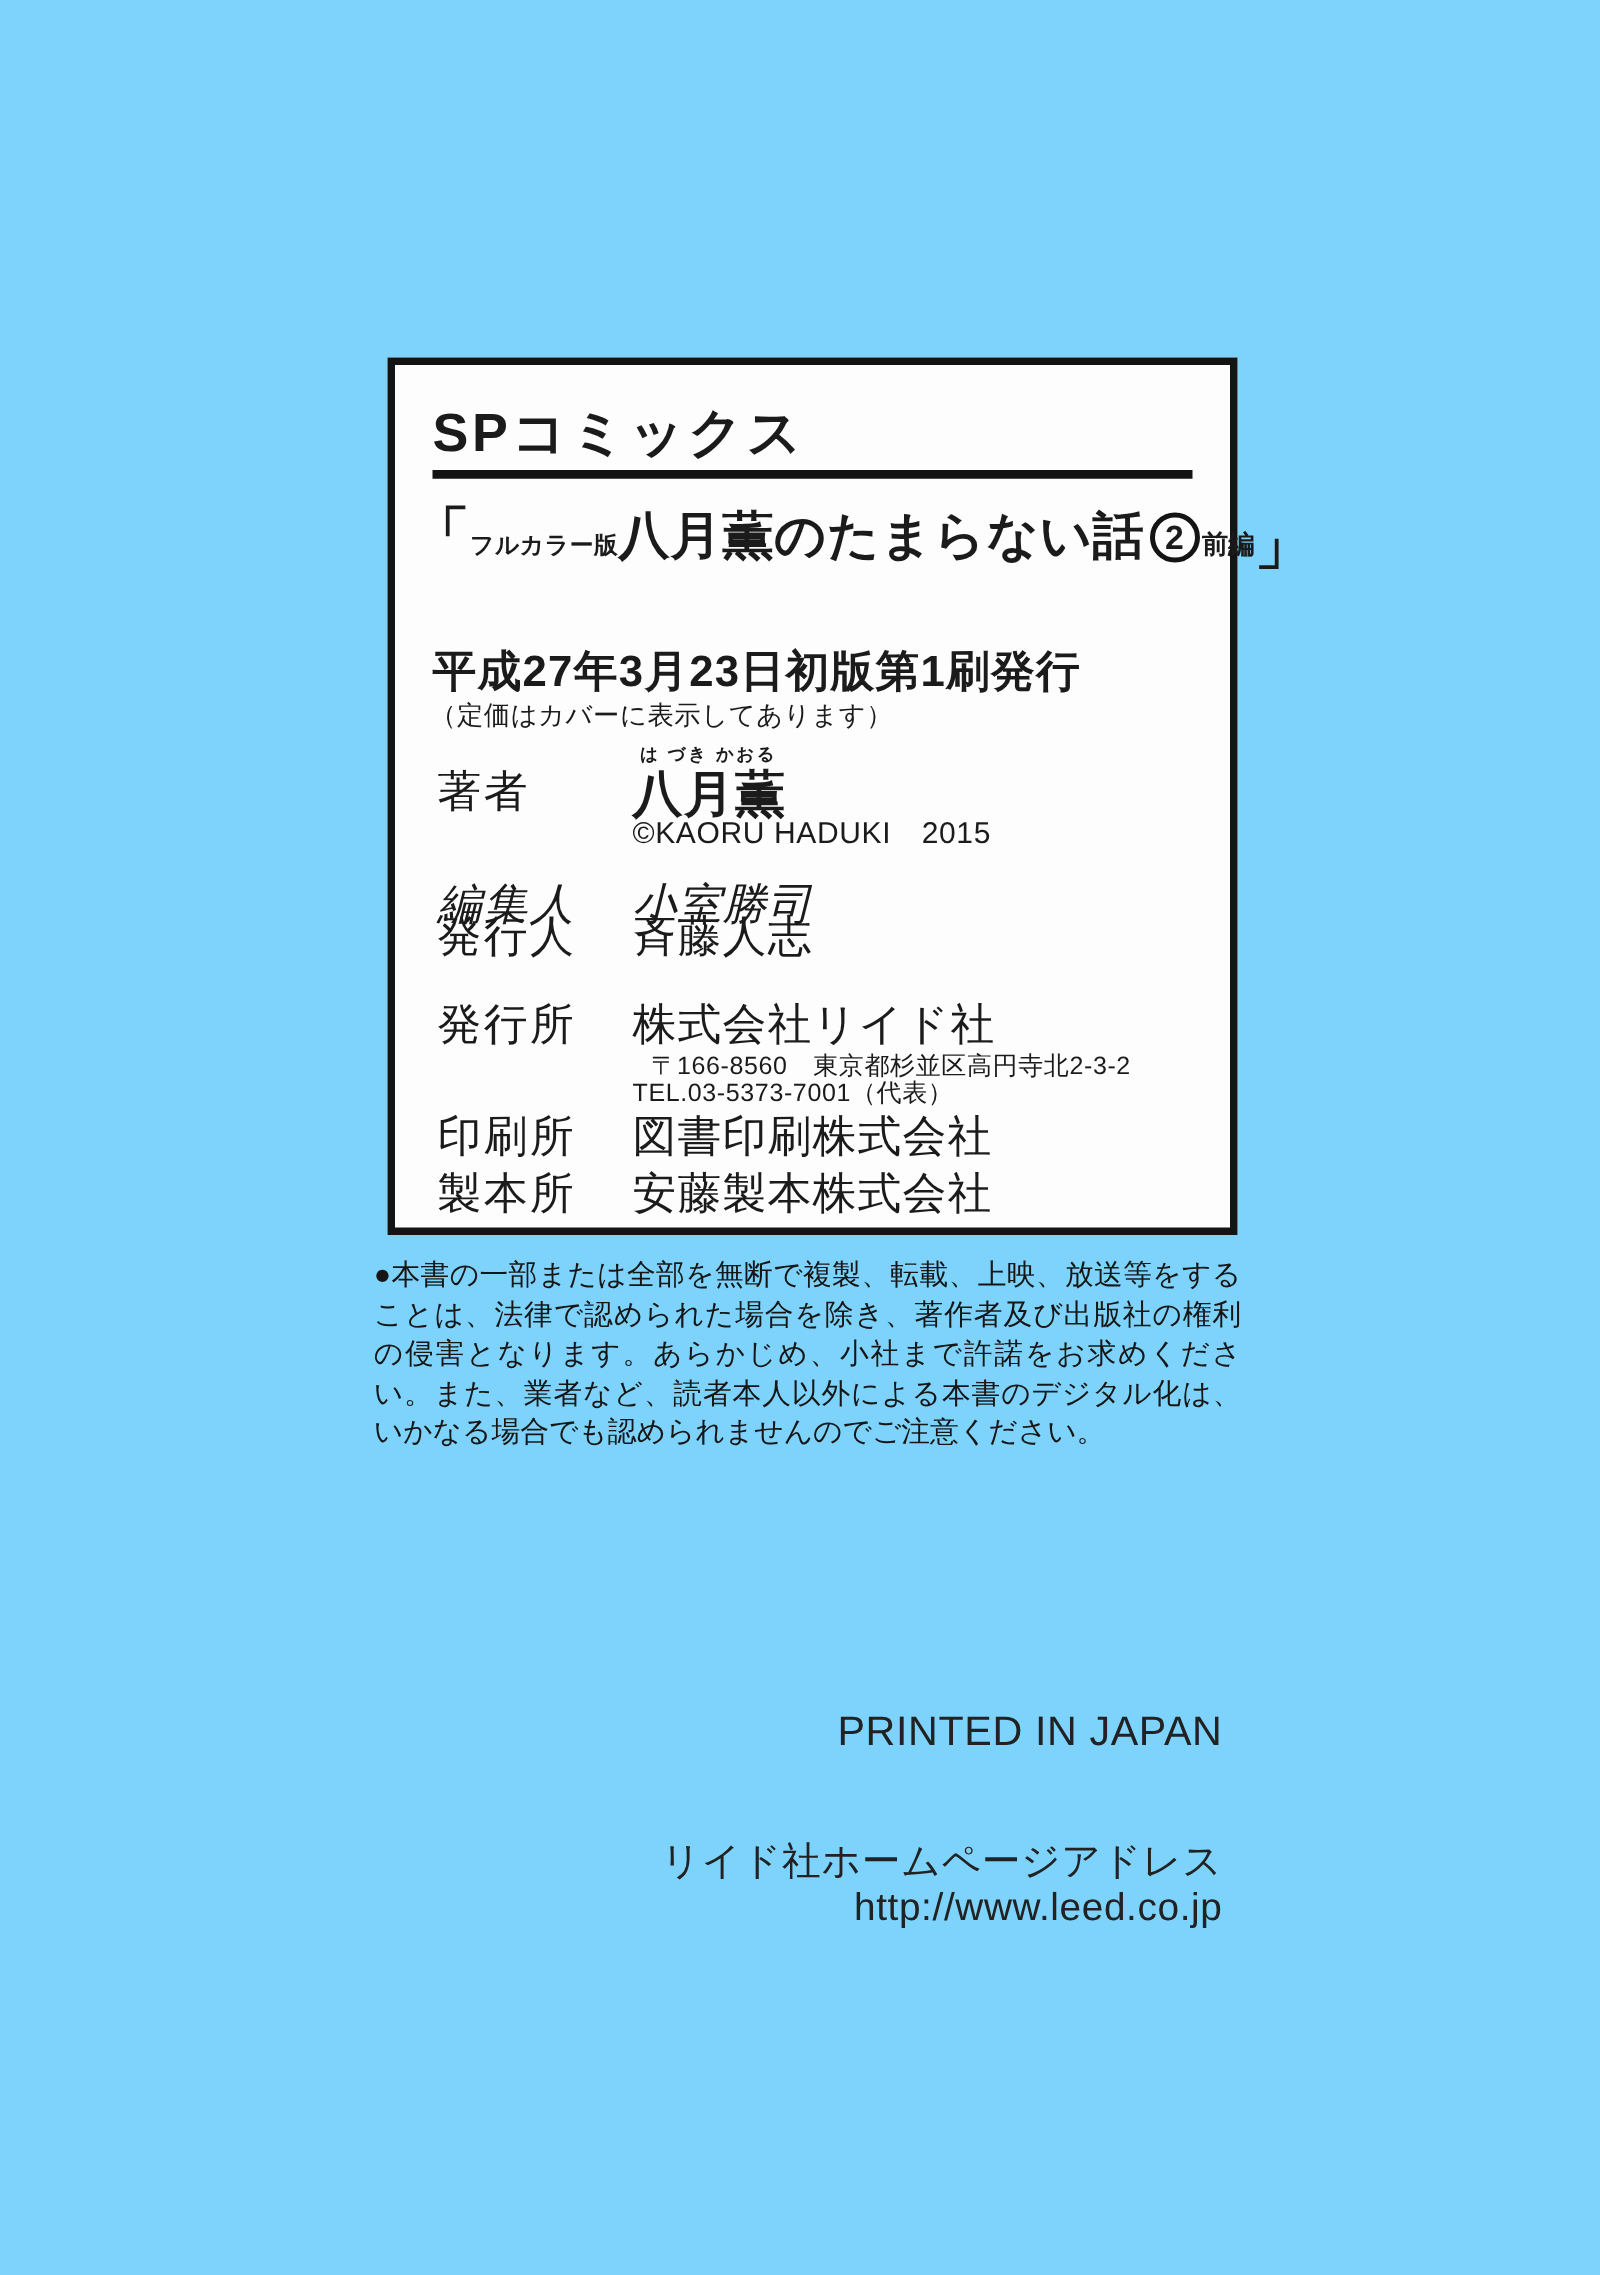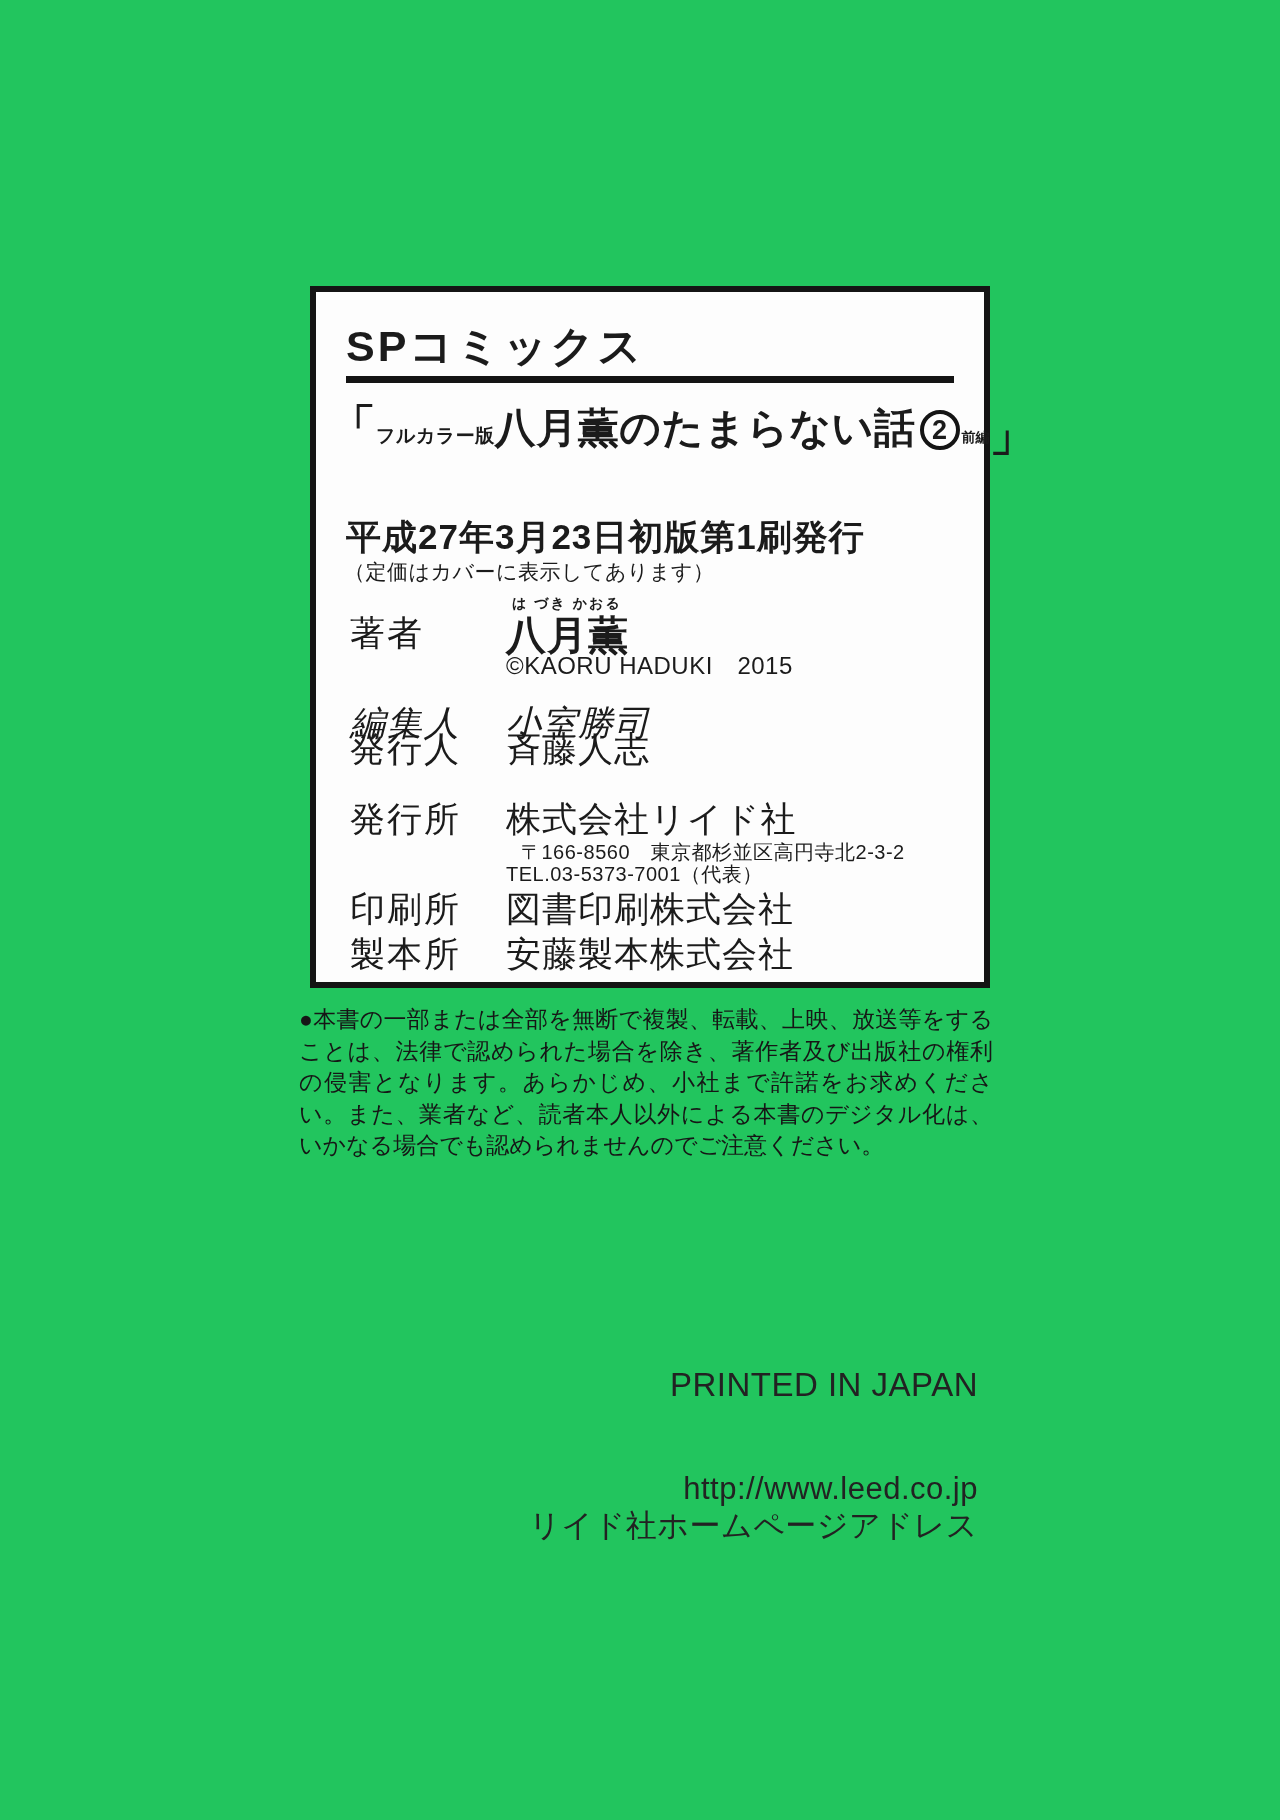--- a/index.html
+++ b/index.html
@@ -1,21 +1,21 @@
 <!DOCTYPE html>
 <html><head>
 <meta charset="utf-8">
 <style>
   * { margin: 0; padding: 0; box-sizing: border-box; }
   html, body { background: #e9e9e9; }
   .page {
     position: relative;
     width: 1280px;
     height: 1820px;
-    background: #22c55e;
+    background: #7dd3fc;
     overflow: hidden;
     font-family: "Liberation Sans", sans-serif;
     color: #1b1b1b;
   }
 
   
   .colophon-box {
     position: absolute;
     left: 310px;
     top: 286px;
@@ -58,21 +58,21 @@
     width: 40px;
     height: 40px;
     border: 4px solid #141414;
     border-radius: 50%;
     font-size: 27px;
     font-weight: bold;
     position: relative;
     top: -3px;
     margin: 0 2px 0 4px;
   }
-  .bt-part { font-size: 14px; font-weight: bold; margin-top: 20px; }
+  .bt-part { font-size: 21px; font-weight: bold; margin-top: 20px; }
 
   .issue-line {
     position: absolute;
     left: 30px;
     top: 222px;
     font-size: 35px;
     font-weight: 700;
     letter-spacing: 1px;
   }
   .price-note {
@@ -214,17 +214,17 @@
 
   <div class="notices">
     <p>●本書の一部または全部を無断で複製、転載、上映、放送等をすることは、法律で認められた場合を除き、著作者及び出版社の権利の侵害となります。あらかじめ、小社まで許諾をお求めください。また、業者など、読者本人以外による本書のデジタル化は、いかなる場合でも認められませんのでご注意ください。</p>
   </div>
 
   <div class="printed-block">
     <div>PRINTED IN JAPAN</div>
   </div>
 
   <div class="homepage-block">
+    <div>リイド社ホームページアドレス</div>
     <div>http://www.leed.co.jp</div>
-    <div>リイド社ホームページアドレス</div>
   </div>
 
 </div>
 
 </body></html>

